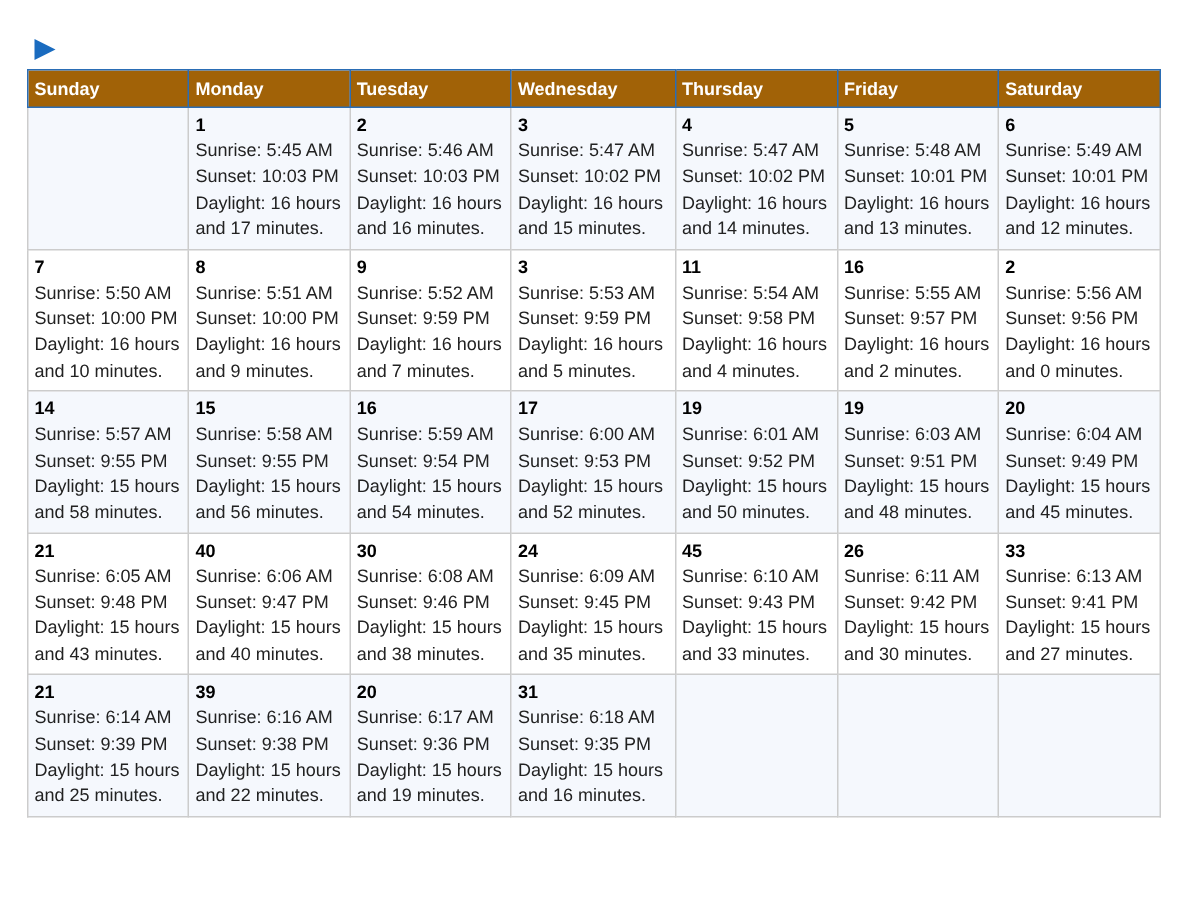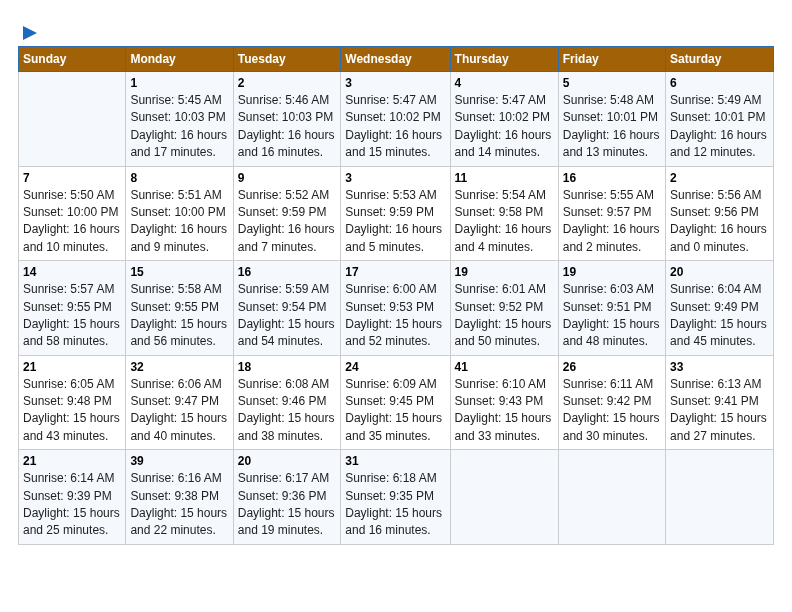--- a/index.html
+++ b/index.html
@@ -193,33 +193,33 @@
             <span class="day-num">20</span>
             <div class="cell-info">Sunrise: 6:04 AM<br>Sunset: 9:49 PM<br>Daylight: 15 hours<br>and 45 minutes.</div>
           </td>
         </tr>
         <tr>
           <td>
             <span class="day-num">21</span>
             <div class="cell-info">Sunrise: 6:05 AM<br>Sunset: 9:48 PM<br>Daylight: 15 hours<br>and 43 minutes.</div>
           </td>
           <td>
-            <span class="day-num">32</span>
+            <span class="day-num">40</span>
             <div class="cell-info">Sunrise: 6:06 AM<br>Sunset: 9:47 PM<br>Daylight: 15 hours<br>and 40 minutes.</div>
           </td>
           <td>
-            <span class="day-num">18</span>
+            <span class="day-num">30</span>
             <div class="cell-info">Sunrise: 6:08 AM<br>Sunset: 9:46 PM<br>Daylight: 15 hours<br>and 38 minutes.</div>
           </td>
           <td>
             <span class="day-num">24</span>
             <div class="cell-info">Sunrise: 6:09 AM<br>Sunset: 9:45 PM<br>Daylight: 15 hours<br>and 35 minutes.</div>
           </td>
           <td>
-            <span class="day-num">41</span>
+            <span class="day-num">45</span>
             <div class="cell-info">Sunrise: 6:10 AM<br>Sunset: 9:43 PM<br>Daylight: 15 hours<br>and 33 minutes.</div>
           </td>
           <td>
             <span class="day-num">26</span>
             <div class="cell-info">Sunrise: 6:11 AM<br>Sunset: 9:42 PM<br>Daylight: 15 hours<br>and 30 minutes.</div>
           </td>
           <td>
             <span class="day-num">33</span>
             <div class="cell-info">Sunrise: 6:13 AM<br>Sunset: 9:41 PM<br>Daylight: 15 hours<br>and 27 minutes.</div>
           </td>

